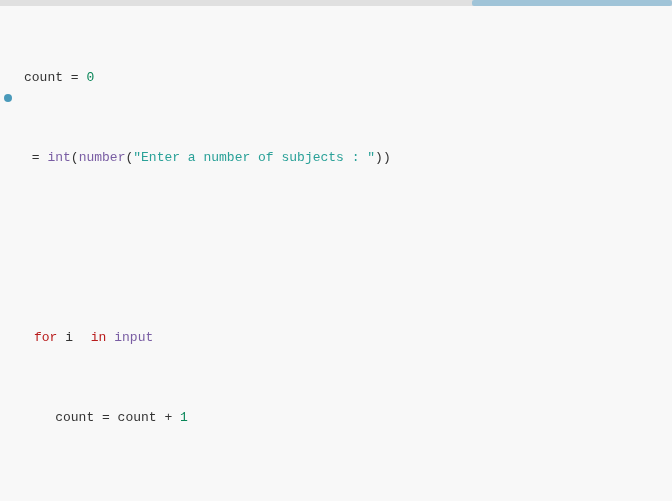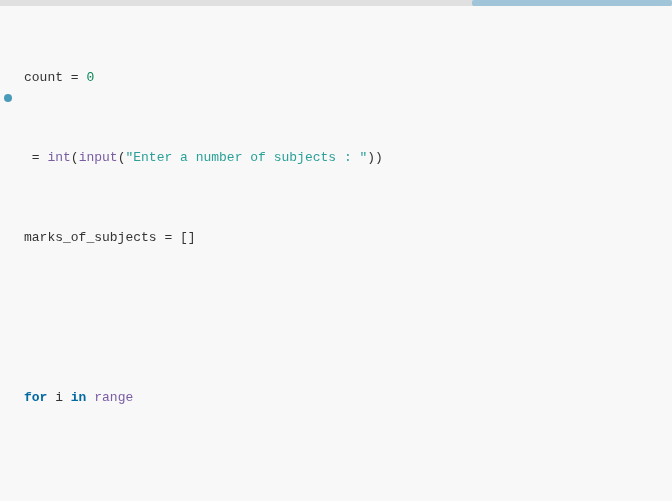--- a/index.html
+++ b/index.html
@@ -65,21 +65,21 @@
     }
     .code-line {
       height: 20px;
       padding: 0 8px;
       display: flex;
       align-items: center;
     }
     .code-line.empty {
       height: 20px;
     }
-    .kw-bold { color: #0369a1; font-weight: bold; }
+    .kw-bold { color: #b91c1c; font-weight: normal; margin-left: 10px; }
     .fn { color: #795da3; font-family: Liberation Mono, monospace; }
     .str { color: #2aa198; }
     .var { color: #333; }
     .num { color: #098658; }
   </style>
 </head>
 <body>
 
 <div class="editor">
   <div class="scrollbar-top">
@@ -112,28 +112,28 @@
       <div class="indicator" style="height:20px"></div>
       <div class="indicator" style="height:20px"></div>
       <div class="indicator" style="height:20px"></div>
       <div class="indicator" style="height:20px"></div>
       <div class="indicator" style="height:20px"></div>
     </div>
     <div class="code-content">
       
       <div class="code-line"><span class="var">count</span><span> = </span><span class="num">0</span></div>
       
-      <div class="code-line"><span> = </span><span class="fn">int</span><span>(</span><span class="fn">input</span><span>(</span><span class="str">"Enter a number of subjects : "</span><span>))</span></div>
+      <div class="code-line"><span> = </span><span class="fn">int</span><span>(</span><span class="fn">number</span><span>(</span><span class="str">"Enter a number of subjects : "</span><span>))</span></div>
       
-      <div class="code-line"><span class="var">marks_of_subjects</span><span> = []</span></div>
       
       <div class="code-line empty"></div>
       
-      <div class="code-line"><span class="kw-bold">for</span><span> i </span><span class="kw-bold">in</span><span> </span><span class="fn">range</span></div>
+      <div class="code-line"><span class="kw-bold">for</span><span> i </span><span class="kw-bold">in</span><span> </span><span class="fn">input</span></div>
       
+      <div class="code-line"><span>    count = count + </span><span class="num">1</span></div>
       
       
       
       
       
       
       
       
       
       

